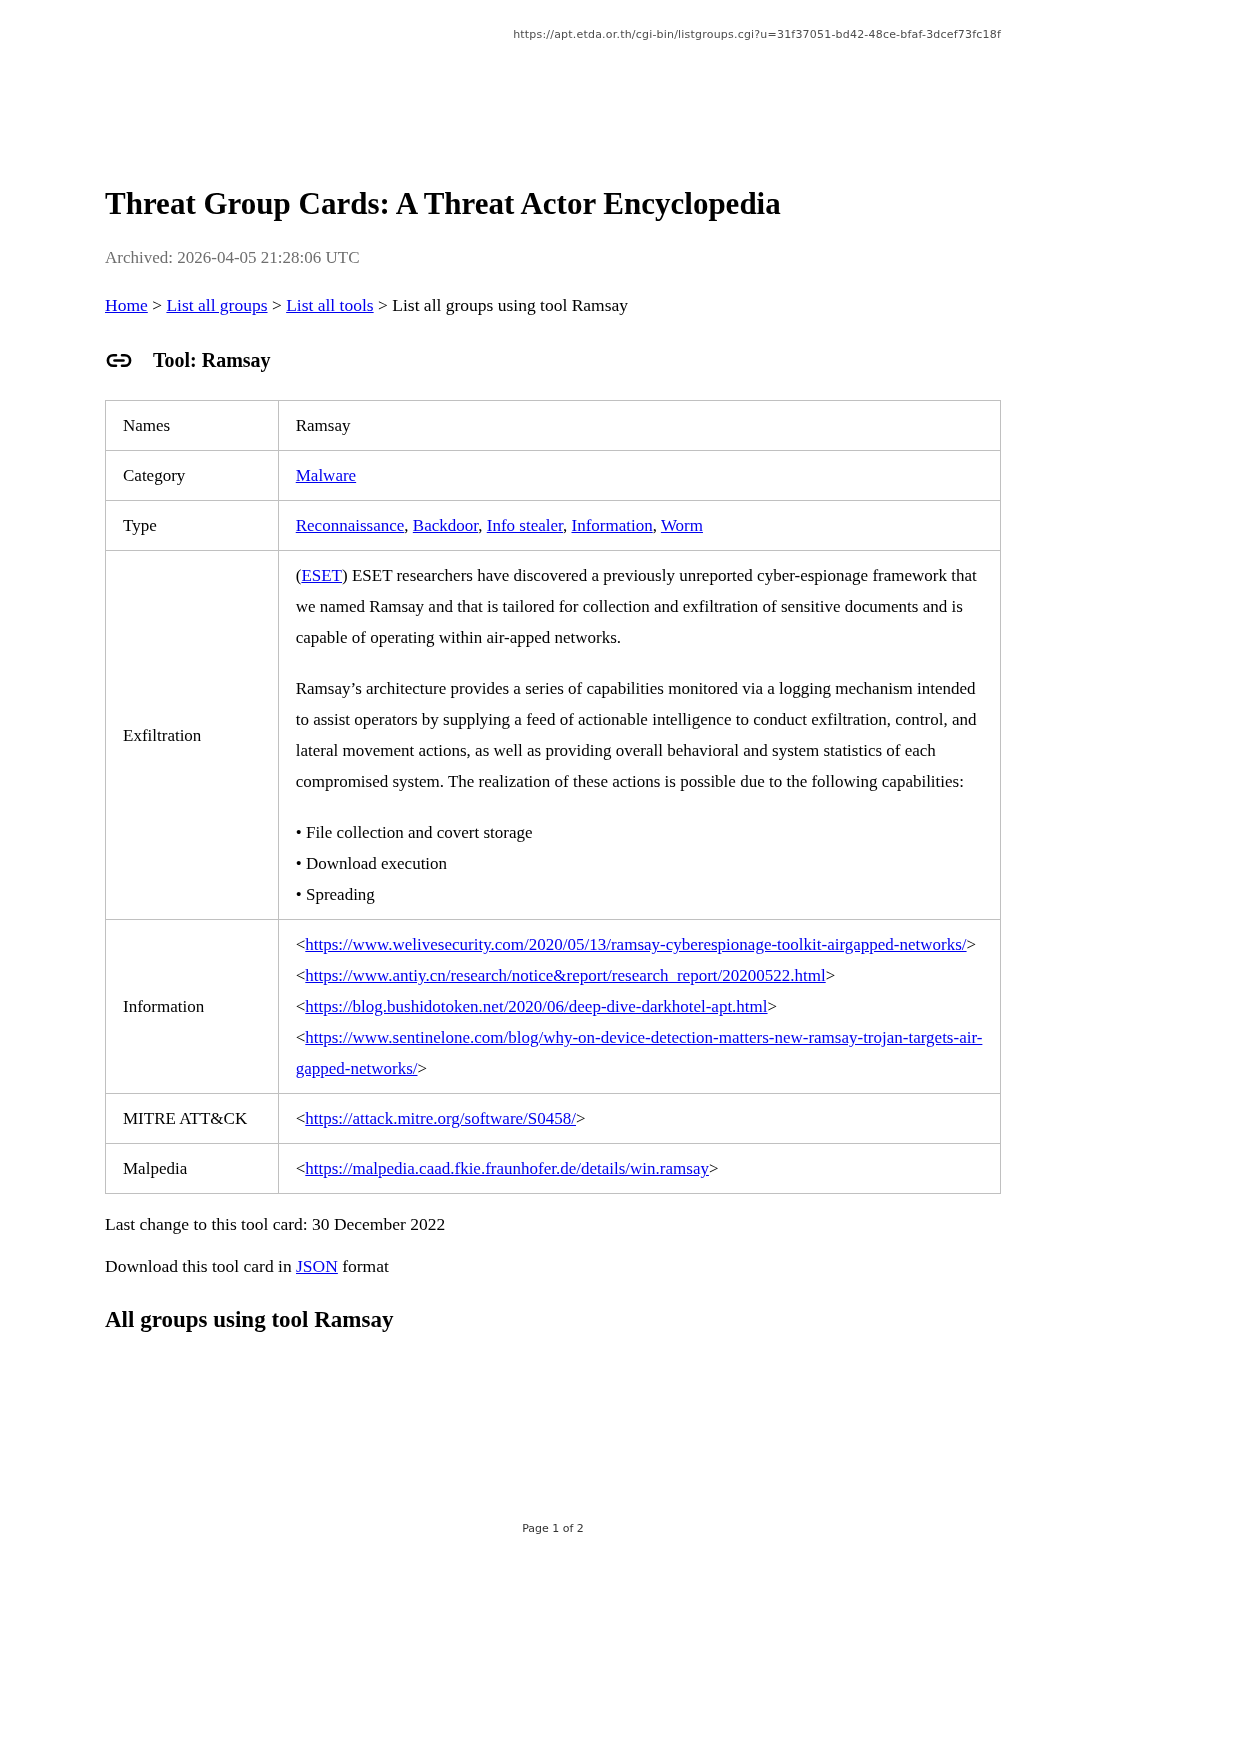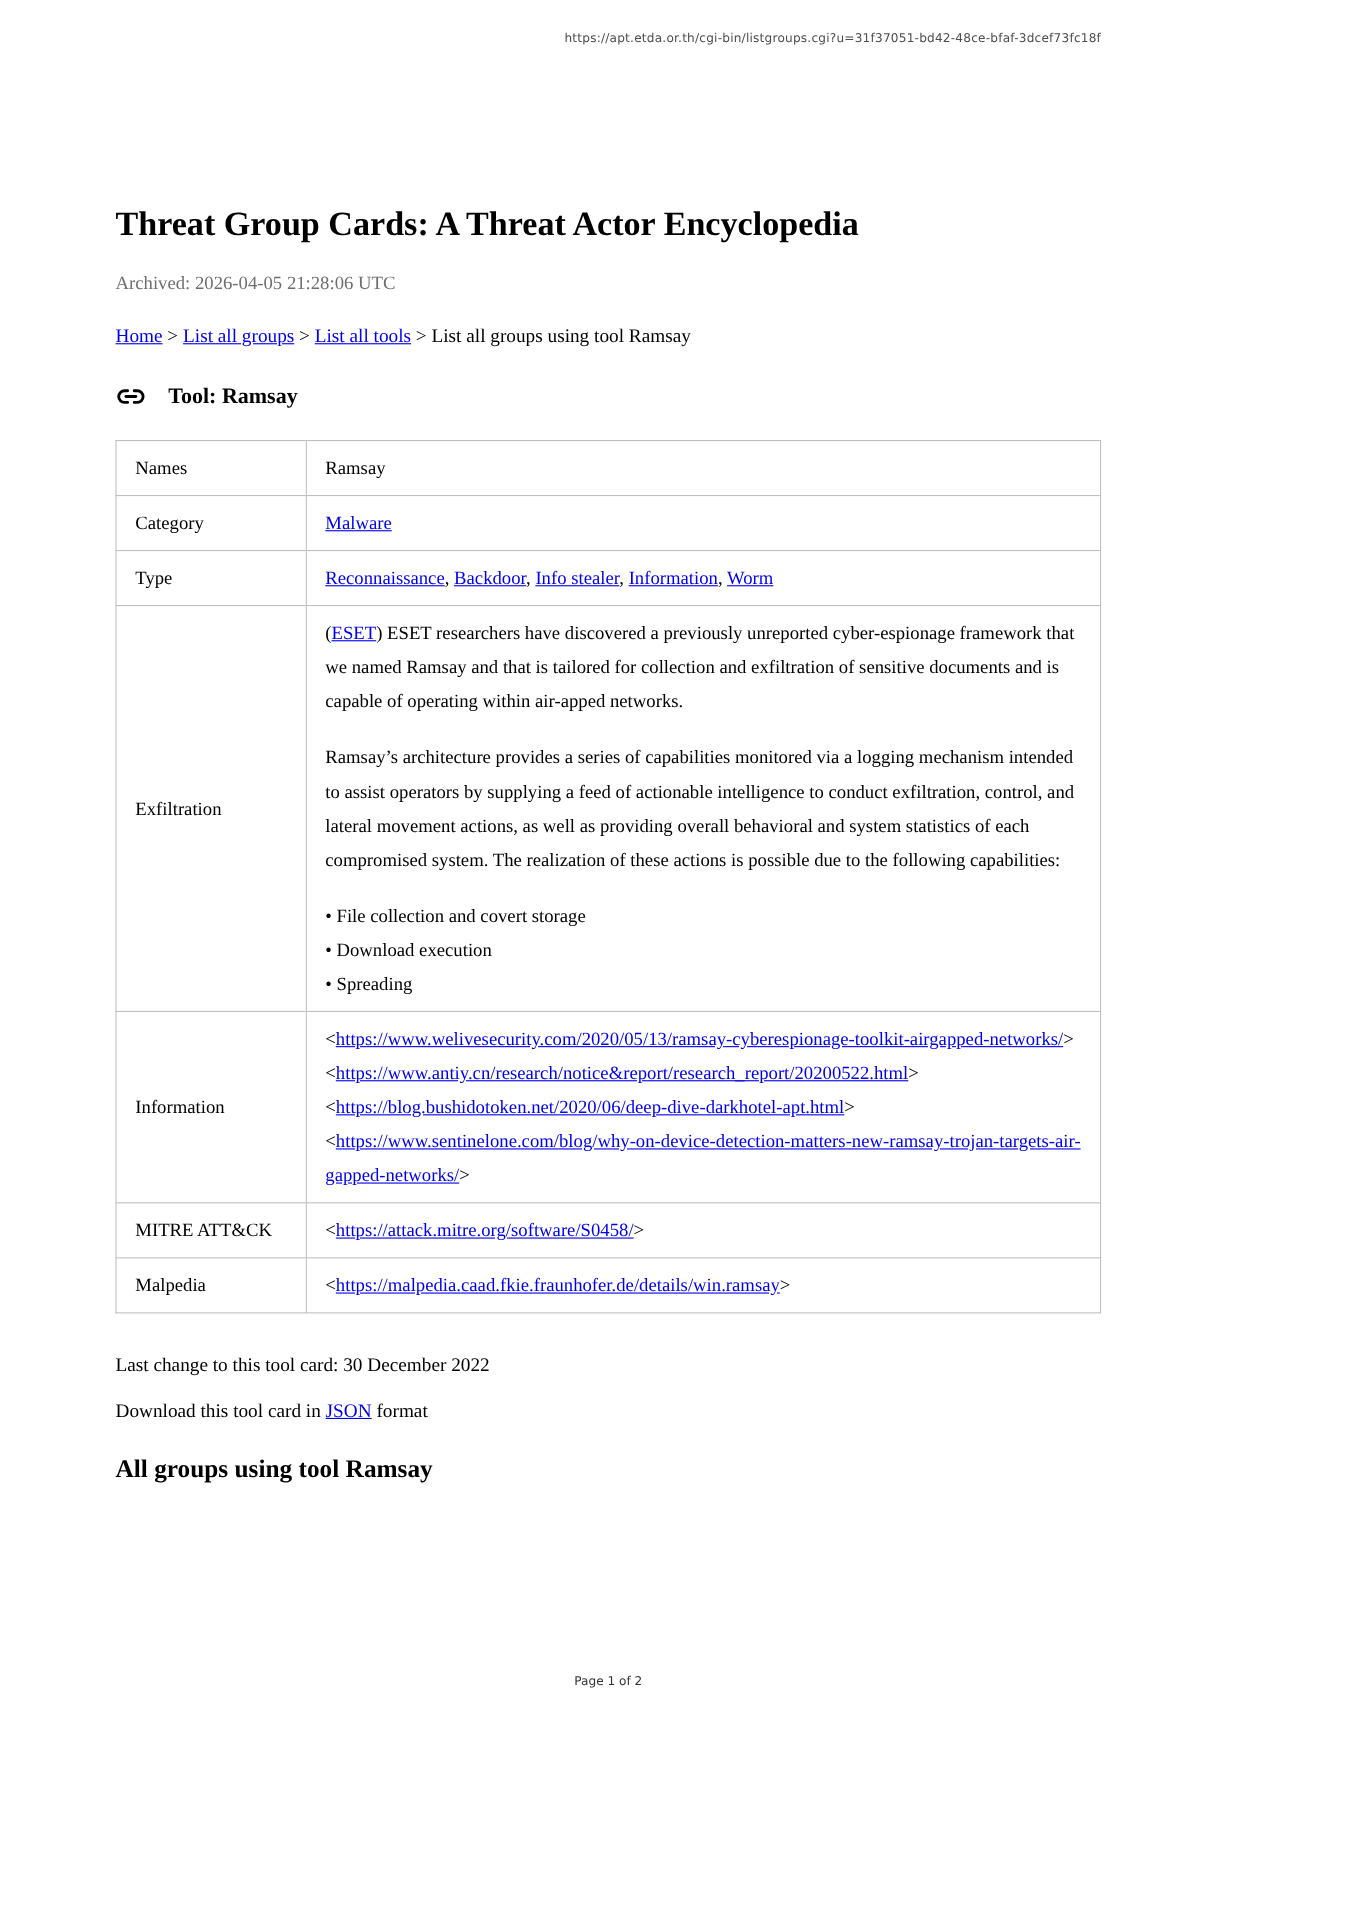--- a/index.html
+++ b/index.html
@@ -65,21 +65,21 @@
     border: 1px solid #c0c0c0;
     vertical-align: middle;
     line-height: 31px;
     padding: 9px 15px 9px 17px;
   }
   td.label { width: 173px; }
   td.value { width: 723px; overflow-wrap: break-word; }
   .desc-p { margin: 0 0 20px; }
   .bullet { margin: 0; }
   .info-line { margin: 0; }
-  .note { margin-top: 36px; font-size: 17.5px; }
+  .note { margin-top: 20px; font-size: 17.5px; }
   .note + .note { margin-top: 21px; }
   .groups-heading {
     margin-top: 30px;
     font-size: 23px;
     font-weight: bold;
   }
   .print-footer {
     position: absolute;
     top: 1522px;
     left: 105px;

